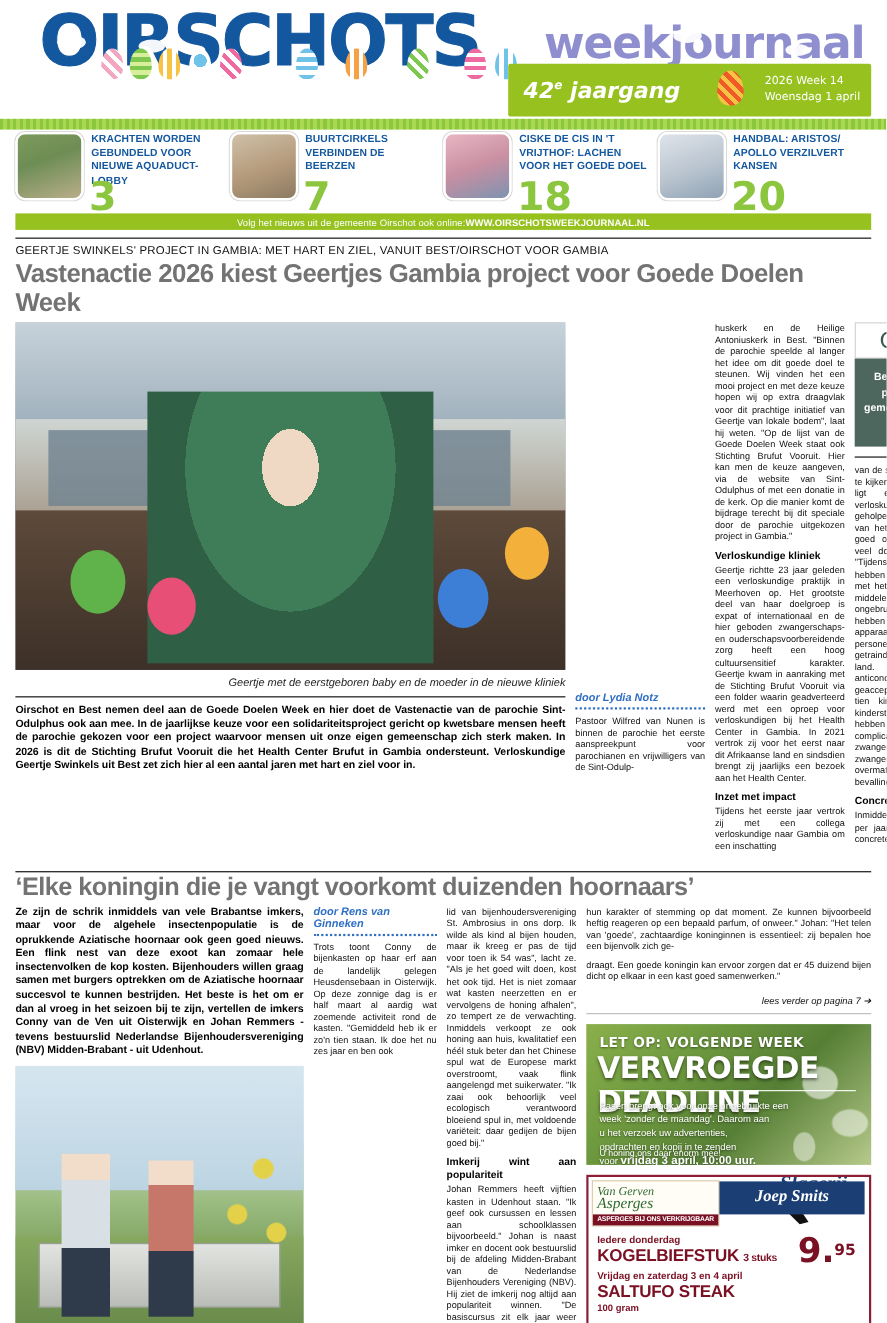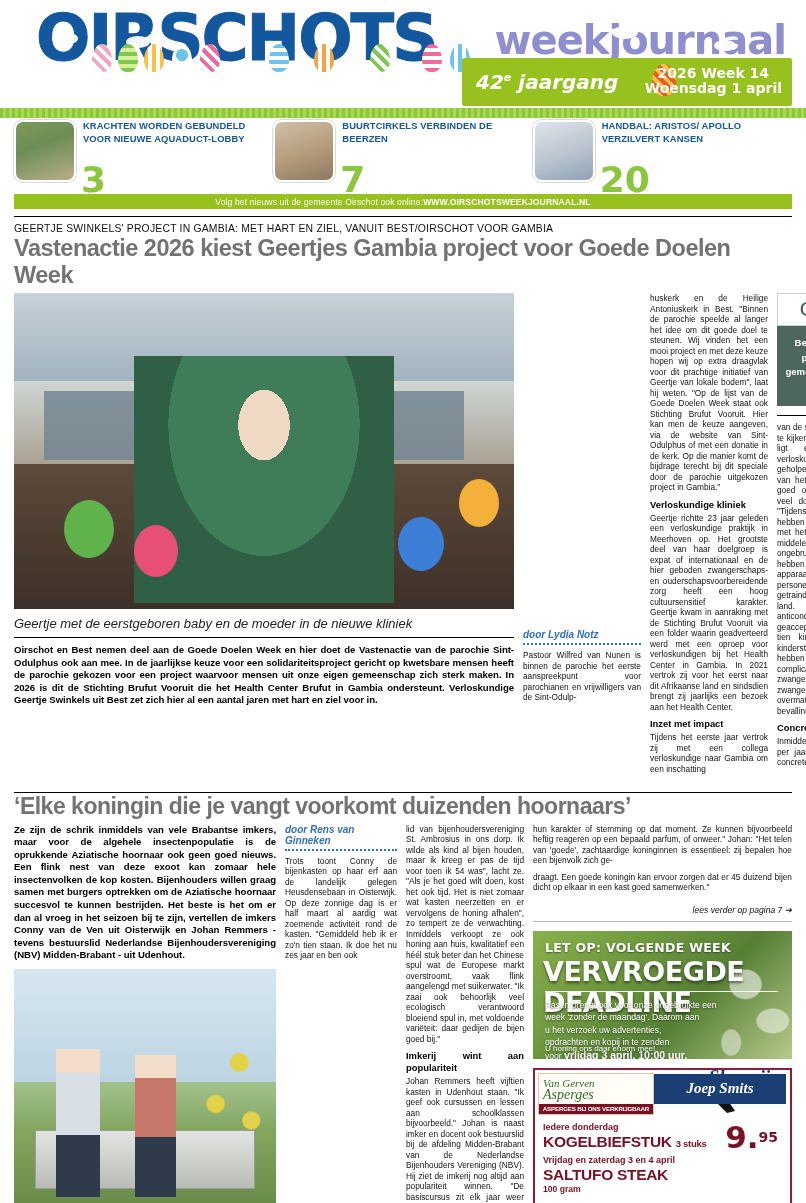--- a/index.html
+++ b/index.html
@@ -40,22 +40,22 @@
     position: absolute; right: 14px; top: 58px; width: 330px; height: 48px;
     background: #96c11f; border-radius: 2px; overflow: hidden;
   }
   .jaargang {
     position: absolute; left: 14px; top: 12px;
     color: #fff; font-weight: 900; font-style: italic; font-size: 20px;
     font-family: "DejaVu Sans", sans-serif;
   }
   .jaargang sup { font-size: 11px; }
   .issue-info {
-    position: absolute; right: 10px; top: 8px; text-align: center;
-    color: #fff; font-weight: bold; font-size: 14px; line-height: 15px;
+    position: absolute; right: 10px; top: 8px; text-align: left;
+    color: #fff; font-weight: normal; font-size: 10px; line-height: 15px;
     font-family: "DejaVu Sans", sans-serif;
   }
 
   
   .teasers {
     display: flex; gap: 0; padding: 2px 14px 0 14px; height: 74px; align-items: flex-start;
   }
   .teaser { flex: 1 1 0; display: flex; gap: 7px; position: relative; padding-right: 6px; }
   .teaser-thumb {
     width: 62px; height: 62px; border-radius: 9px; flex: 0 0 62px;
@@ -118,21 +118,21 @@
     background: radial-gradient(ellipse at 50% 28%, #f0d9c4 0 14%, #3f7d59 14% 52%, #2f6045 52% 100%); }
   .photo1 .p-balloon1 { position:absolute; left:10%; bottom:16%; width:50px; height:58px;
     border-radius:50%; background:#5fb34a; }
   .photo1 .p-balloon2 { position:absolute; left:24%; bottom:10%; width:44px; height:52px;
     border-radius:50%; background:#e84f77; }
   .photo1 .p-balloon3 { position:absolute; right:14%; bottom:12%; width:46px; height:54px;
     border-radius:50%; background:#3d7fd6; }
   .photo1 .p-balloon4 { position:absolute; right:3%; bottom:26%; width:40px; height:48px;
     border-radius:50%; background:#f3b13c; }
   .caption {
-    text-align: left; font-style: italic; font-size: 13px; color: #222;
+    text-align: right; font-style: italic; font-size: 10px; color: #222;
     padding: 7px 0 6px 0;
   }
   .lead {
     font-size: 9.6px; line-height: 12.6px; font-weight: bold; color: #000;
     text-align: justify; letter-spacing: -.05px;
   }
 
   .art1-mid { width: 118px; flex: 0 0 118px; }
   .byline {
     color: #2f6fc4; font-size: 10px; font-style: italic; font-weight: bold;
@@ -317,20 +317,27 @@
       <div class="teaser-body">
         <div class="teaser-title">KRACHTEN WORDEN GEBUNDELD VOOR NIEUWE AQUADUCT-LOBBY</div>
         <div class="teaser-num">3</div>
       </div>
     </div>
     <div class="teaser">
       <div class="teaser-thumb t2"></div>
       <div class="teaser-body">
         <div class="teaser-title">BUURTCIRKELS VERBINDEN DE BEERZEN</div>
         <div class="teaser-num">7</div>
+      </div>
+    </div>
+    <div class="teaser">
+      <div class="teaser-thumb t3"></div>
+      <div class="teaser-body">
+        <div class="teaser-title">CISKE DE CIS IN 'T VRIJTHOF: LACHEN VOOR HET GOEDE DOEL</div>
+        <div class="teaser-num">18</div>
       </div>
     </div>
     <div class="teaser">
       <div class="teaser-thumb t4"></div>
       <div class="teaser-body">
         <div class="teaser-title">HANDBAL: ARISTOS/ APOLLO VERZILVERT KANSEN</div>
         <div class="teaser-num">20</div>
       </div>
     </div>
   </div>

